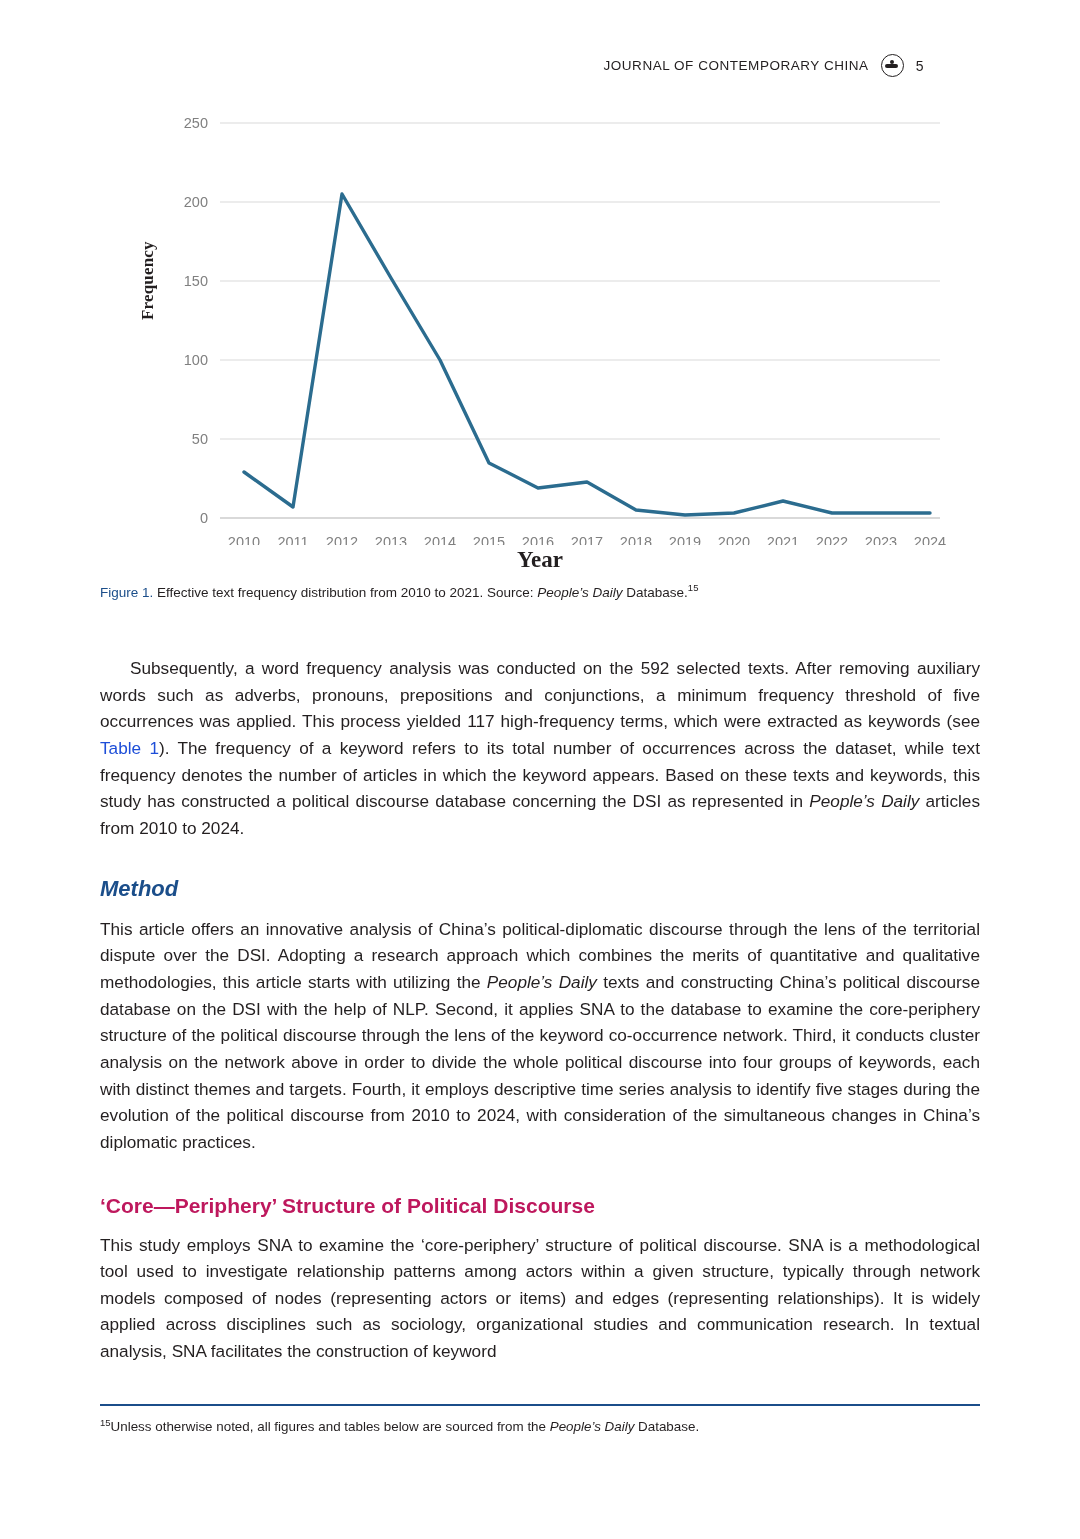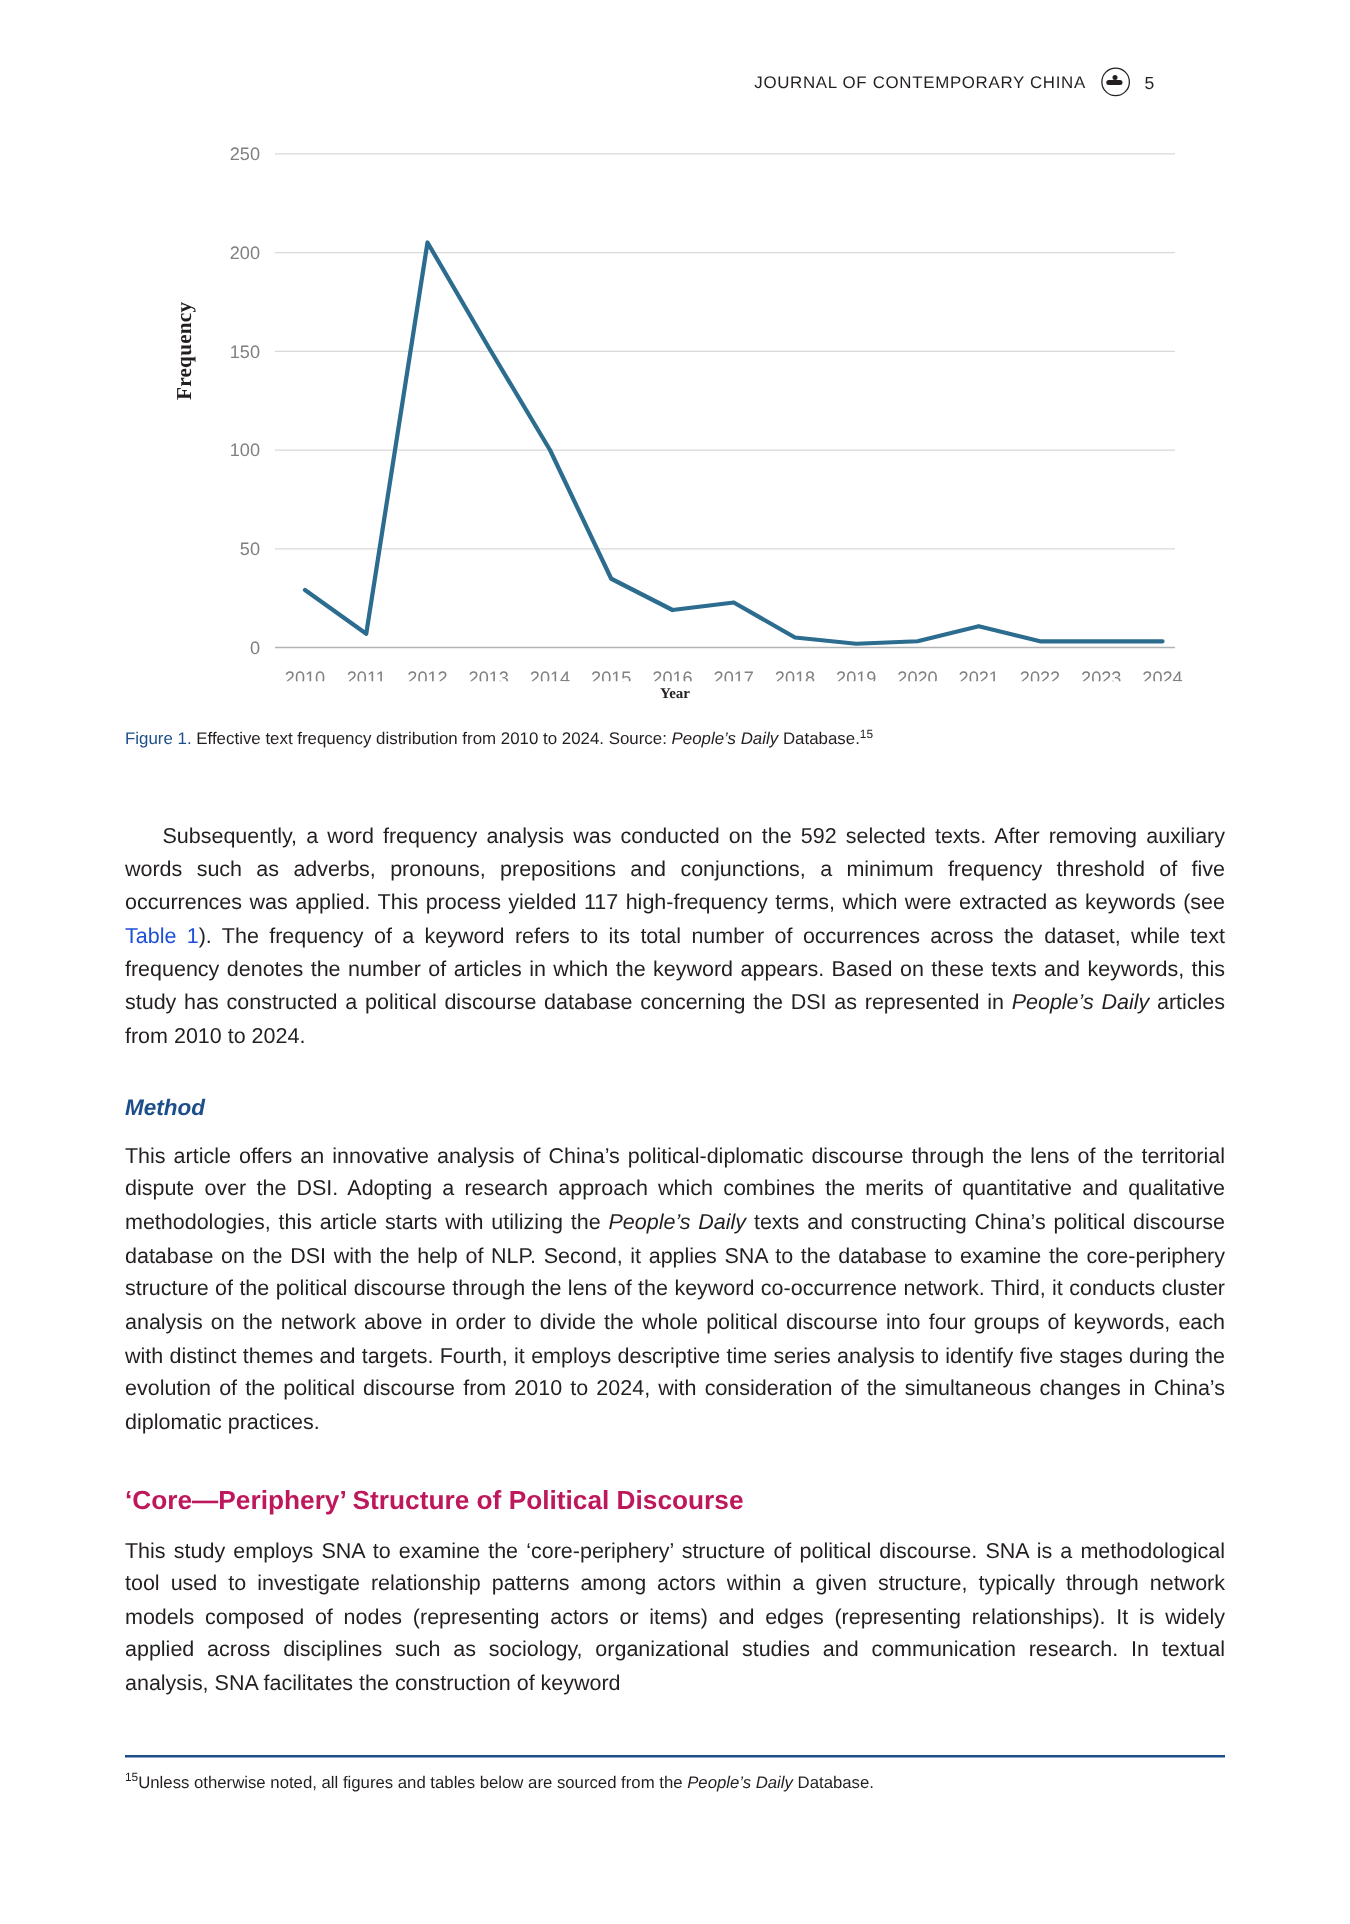--- a/index.html
+++ b/index.html
@@ -95,21 +95,21 @@
     letter-spacing: 0.01em;
   }
   .chart-xlabel {
     position: absolute;
     left: 0;
     right: 0;
     top: 452px;
     text-align: center;
     font-family: "Liberation Serif", serif;
     font-weight: bold;
-    font-size: 12px;
+    font-size: 23px;
     color: #231f20;
   }
   .chart-svg {
     position: absolute;
     left: 0;
     top: 0;
   }
   .tick-label {
     font-family: "Liberation Sans", sans-serif;
     font-size: 14.5px;
@@ -140,21 +140,21 @@
     font-size: 17.2px;
     line-height: 1.55;
     text-align: justify;
     color: #231f20;
   }
   p.body.indent { text-indent: 30px; }
   p.body i { font-style: italic; }
   .link { color: #1d4ed8; }
 
   h3.sub {
-    font-size: 18px;
+    font-size: 22px;
     color: #1b4e8a;
     font-style: italic;
     font-weight: bold;
     margin: 34px 0 14px 0;
   }
   h2.head {
     font-size: 21px;
     color: #be185d;
     font-weight: bold;
     margin: 38px 0 14px 0;
@@ -228,21 +228,21 @@
         <text class="tick-label" x="732" y="452" text-anchor="middle">2022</text>
         <text class="tick-label" x="781" y="452" text-anchor="middle">2023</text>
         <text class="tick-label" x="830" y="452" text-anchor="middle">2024</text>
 
         <polyline fill="none" stroke="#2b6c8f" stroke-width="3.4" stroke-linejoin="round" stroke-linecap="round" points="144,377 193,412 242,99 291,183 340,265 389,368 438,393 487,387 536,415 585,420 634,418 683,406 732,418 781,418 830,418"></polyline>
       </svg>
       <div class="chart-xlabel">Year</div>
     </div>
 
     <div class="caption">
-      <span class="fig-label">Figure 1.</span><span> Effective text frequency distribution from 2010 to 2024. Source: </span><i>People’s Daily</i><span> Database.</span><sup>15</sup>
+      <span class="fig-label">Figure 1.</span><span> Effective text frequency distribution from 2010 to 2021. Source: </span><i>People’s Daily</i><span> Database.</span><sup>15</sup>
     </div>
   </div>
 
   <div class="body-col">
     <p class="body indent"><span>Subsequently, a word frequency analysis was conducted on the 592 selected texts. After removing auxiliary words such as adverbs, pronouns, prepositions and conjunctions, a minimum frequency threshold of five occurrences was applied. This process yielded 117 high-frequency terms, which were extracted as keywords (see </span><span class="link">Table 1</span><span>). The frequency of a keyword refers to its total number of occurrences across the dataset, while text frequency denotes the number of articles in which the keyword appears. Based on these texts and keywords, this study has constructed a political discourse database concerning the DSI as represented in </span><i>People’s Daily</i><span> articles from 2010 to 2024.</span></p>
 
     <h3 class="sub">Method</h3>
 
     <p class="body"><span>This article offers an innovative analysis of China’s political-diplomatic discourse through the lens of the territorial dispute over the DSI. Adopting a research approach which combines the merits of quantitative and qualitative methodologies, this article starts with utilizing the </span><i>People’s Daily</i><span> texts and constructing China’s political discourse database on the DSI with the help of NLP. Second, it applies SNA to the database to examine the core-periphery structure of the political discourse through the lens of the keyword co-occurrence network. Third, it conducts cluster analysis on the network above in order to divide the whole political discourse into four groups of keywords, each with distinct themes and targets. Fourth, it employs descriptive time series analysis to identify five stages during the evolution of the political discourse from 2010 to 2024, with consideration of the simultaneous changes in China’s diplomatic practices.</span></p>
 

